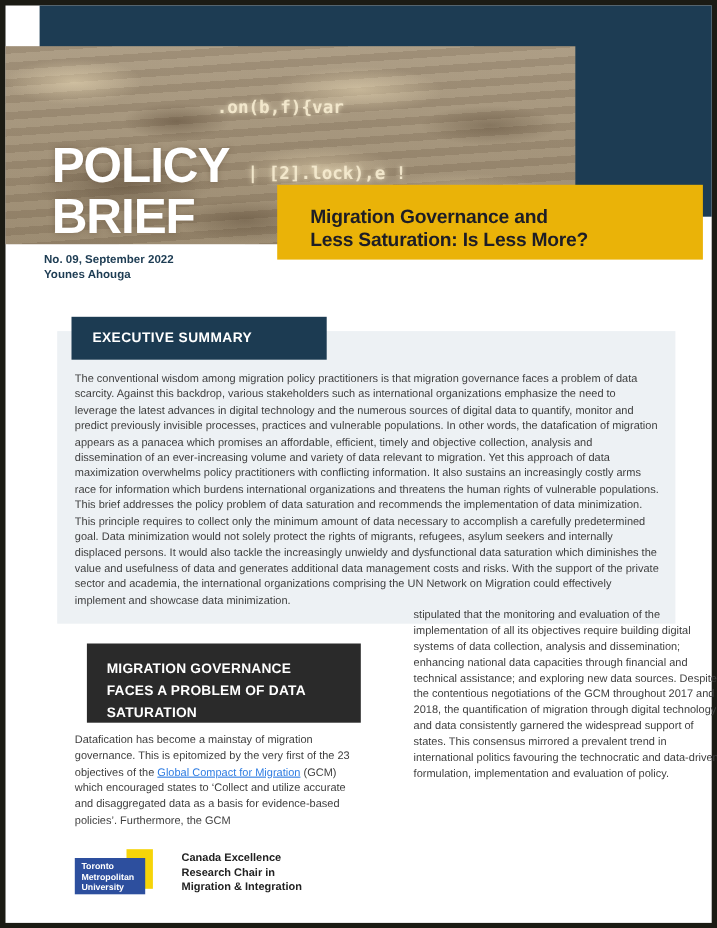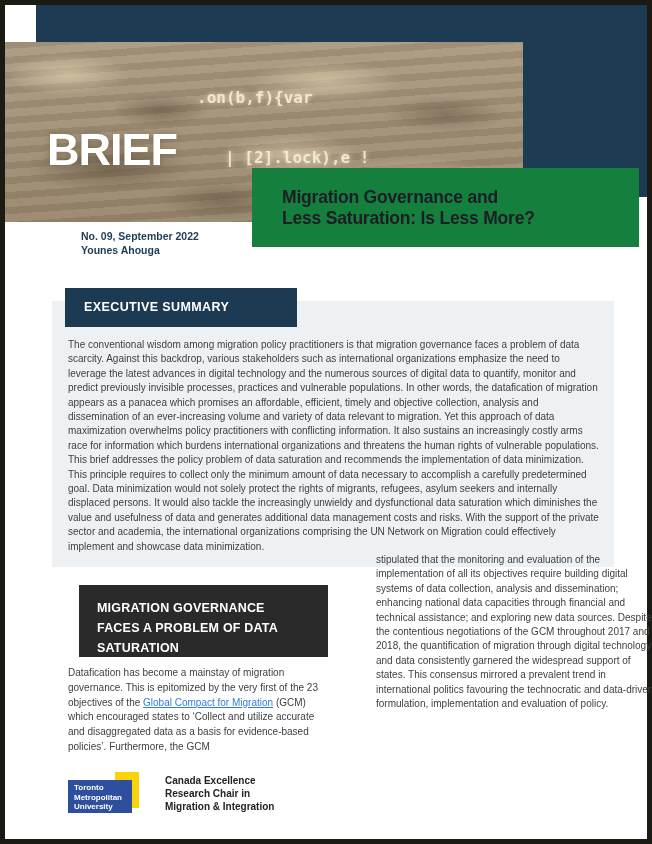--- a/index.html
+++ b/index.html
@@ -27,24 +27,24 @@
       repeating-linear-gradient(176deg,rgba(110,90,65,0.20) 0 7px,rgba(190,172,140,0.12) 7px 15px),
       linear-gradient(#ab9c85,#98886f);
   }
   .code-overlay{left:190px;top:6px;width:320px;
     font-family:"DejaVu Sans Mono",monospace;font-weight:bold;font-size:16px;
     color:rgba(248,238,211,0.88);text-shadow:0 0 5px rgba(255,244,214,0.75);
     white-space:pre;line-height:20px;filter:blur(0.3px);}
   .code-line{height:20px;}
   .masthead{left:42px;top:84px;color:#ffffff;font-weight:bold;font-size:45px;
     line-height:47px;letter-spacing:-1px;text-shadow:0 0 6px rgba(90,70,50,0.4);}
-  .title-box{left:247px;top:163px;width:387px;height:79px;background:#15803d;
+  .title-box{left:247px;top:163px;width:387px;height:68px;background:#eab308;
     padding:19px 0 0 30px;box-sizing:border-box;}
   .title-line{color:#1d1d26;font-weight:bold;font-size:17.5px;line-height:21px;letter-spacing:-0.2px;}
-  .meta{left:35px;top:224px;color:#1d3c53;font-weight:bold;font-size:10.5px;line-height:14px;margin-left:41px;}
+  .meta{left:35px;top:224px;color:#1d3c53;font-weight:bold;font-size:10.5px;line-height:14px;}
 
   
   .summary-panel{left:47px;top:296px;width:562px;height:266px;background:#edf1f4;}
   .summary-heading{left:60px;top:283px;width:232px;height:39px;background:#1c3b52;
     color:#ffffff;font-weight:bold;font-size:12.5px;letter-spacing:0.4px;
     line-height:39px;padding-left:19px;box-sizing:border-box;}
   .summary-body{left:63px;top:333px;width:531px;color:#3e3e3e;font-size:10px;line-height:14.4px;}
 
   
   .section-heading-box{left:74px;top:580px;width:249px;height:72px;background:#2a2a2a;
@@ -71,20 +71,21 @@
 
     <div class="abs hero">
       <div class="abs code-overlay">
         <div class="code-line" style="padding-left:2px">.on(b,f){var</div>
         <div class="code-line" style="padding-left:30px">| [2].lock),e !</div>
         
         
         
       </div>
       <div class="abs masthead">
+        <div>POLICY</div>
         <div>BRIEF</div>
       </div>
     </div>
 
     <div class="abs title-box">
       <div class="title-line">Migration Governance and</div>
       <div class="title-line">Less Saturation: Is Less More?</div>
     </div>
 
     <div class="abs meta">

